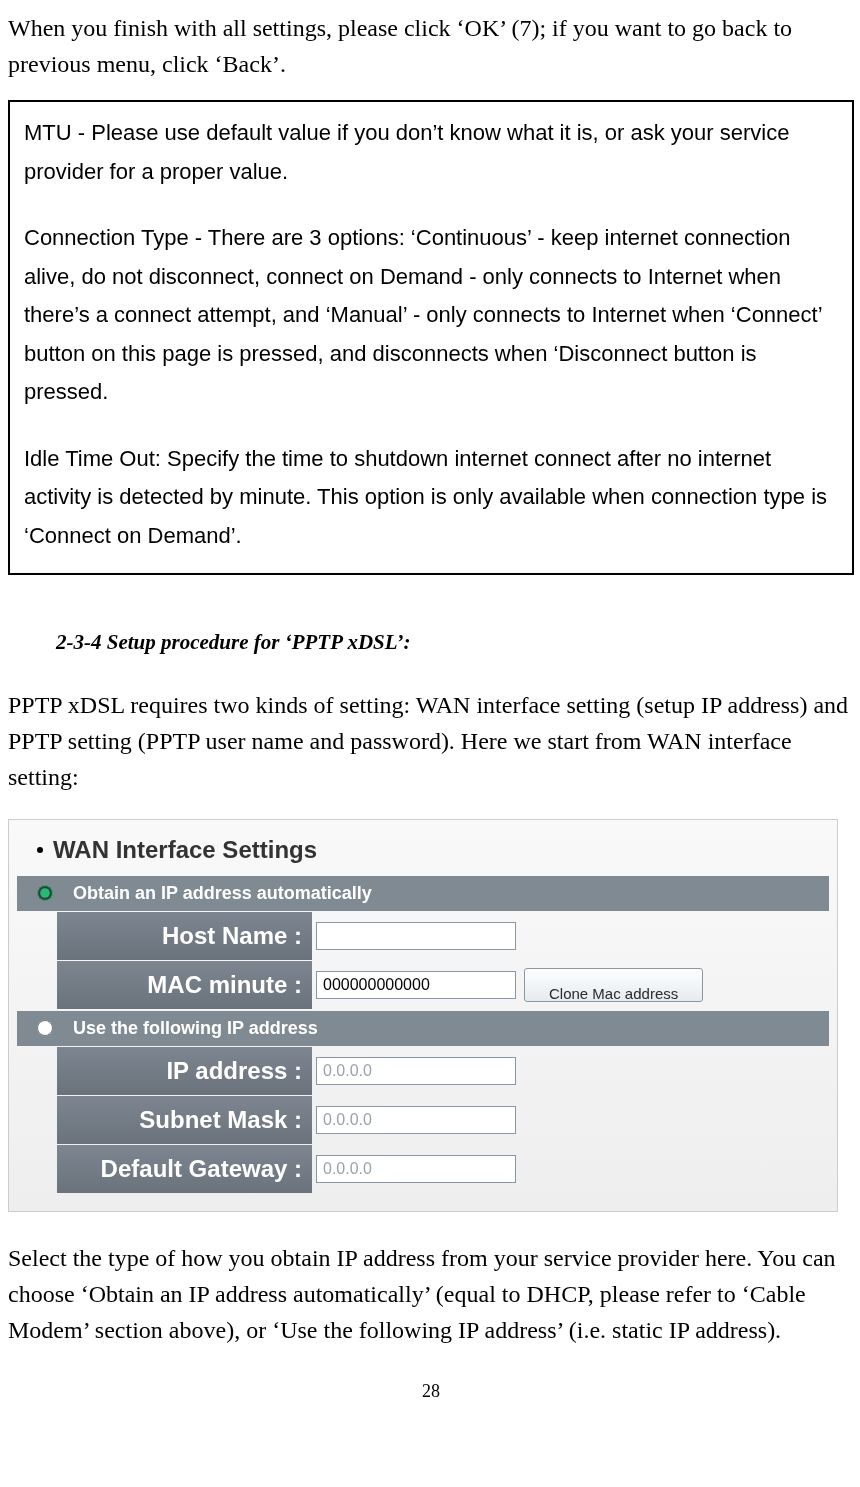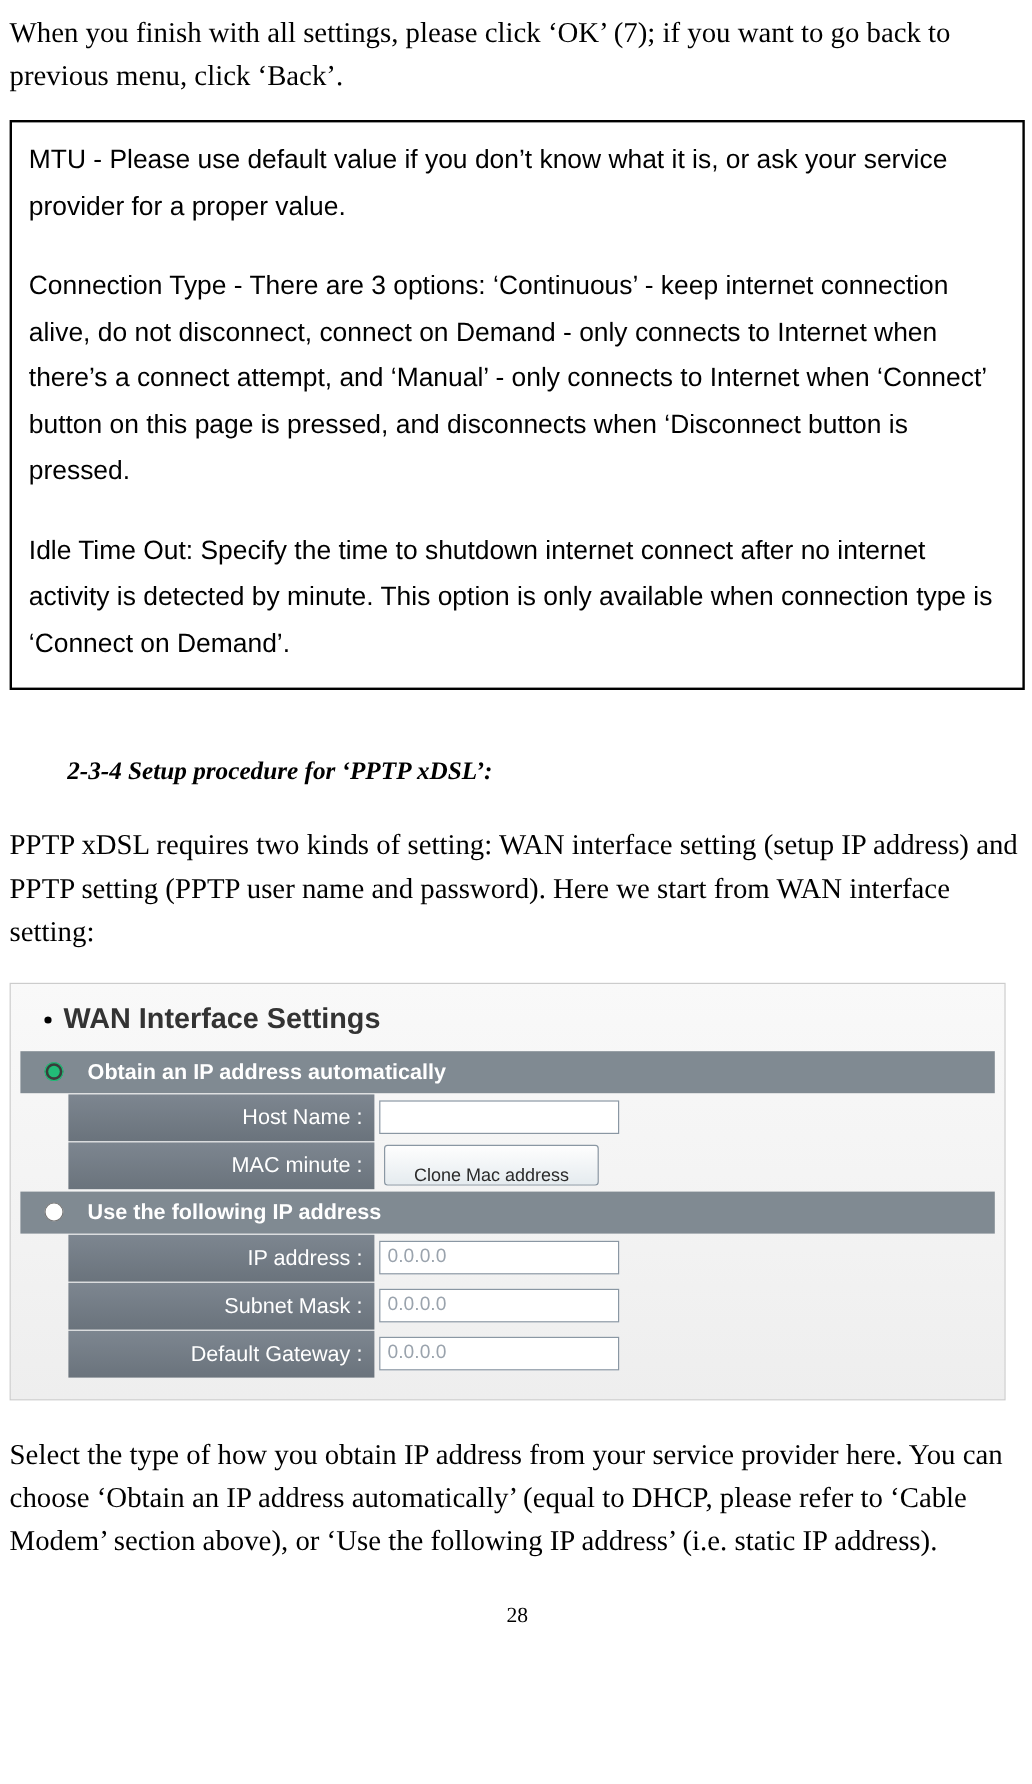--- a/index.html
+++ b/index.html
@@ -53,21 +53,21 @@
   }
   .radio-row input[type=radio]{
     width:16px; height:16px; accent-color:#2b7; margin-left:-30px; margin-right:10px;
   }
   .field-row {
     display:flex; align-items:center; margin-top:1px;
   }
   .field-label {
     width:255px; min-width:255px;
     background: linear-gradient(#7d8690,#6a737c);
-    color:#fff; font-weight:normal; font-size:18px;
+    color:#fff; font-weight:bold; font-size:24px;
     text-align:right; padding:6px 10px 6px 16px;
     margin-left:40px;
   }
   .field-input {
     height:28px; border:1px solid #8a97a3; background:#fff;
     font-size:16px; padding:2px 6px; margin-left:4px;
     font-family: Arial, Helvetica, sans-serif;
   }
   .field-input.disabled { color:#9aa3ad; }
   .clone-btn {
@@ -107,20 +107,21 @@
     <span>Obtain an IP address automatically</span>
   </div>
 
   <div class="field-row">
     <div class="field-label">Host Name :</div>
     <input class="field-input" style="width: 200px;" value="">
   </div>
 
   <div class="field-row">
     <div class="field-label">MAC minute :</div>
+    <input class="field-input" style="width: 200px;" value="000000000000">
     <button class="clone-btn">Clone Mac address</button>
   </div>
 
   <div class="radio-row">
     <input type="radio" name="ipmode" style="">
     <span>Use the following IP address</span>
   </div>
 
   <div class="field-row">
     <div class="field-label">IP address :</div>

